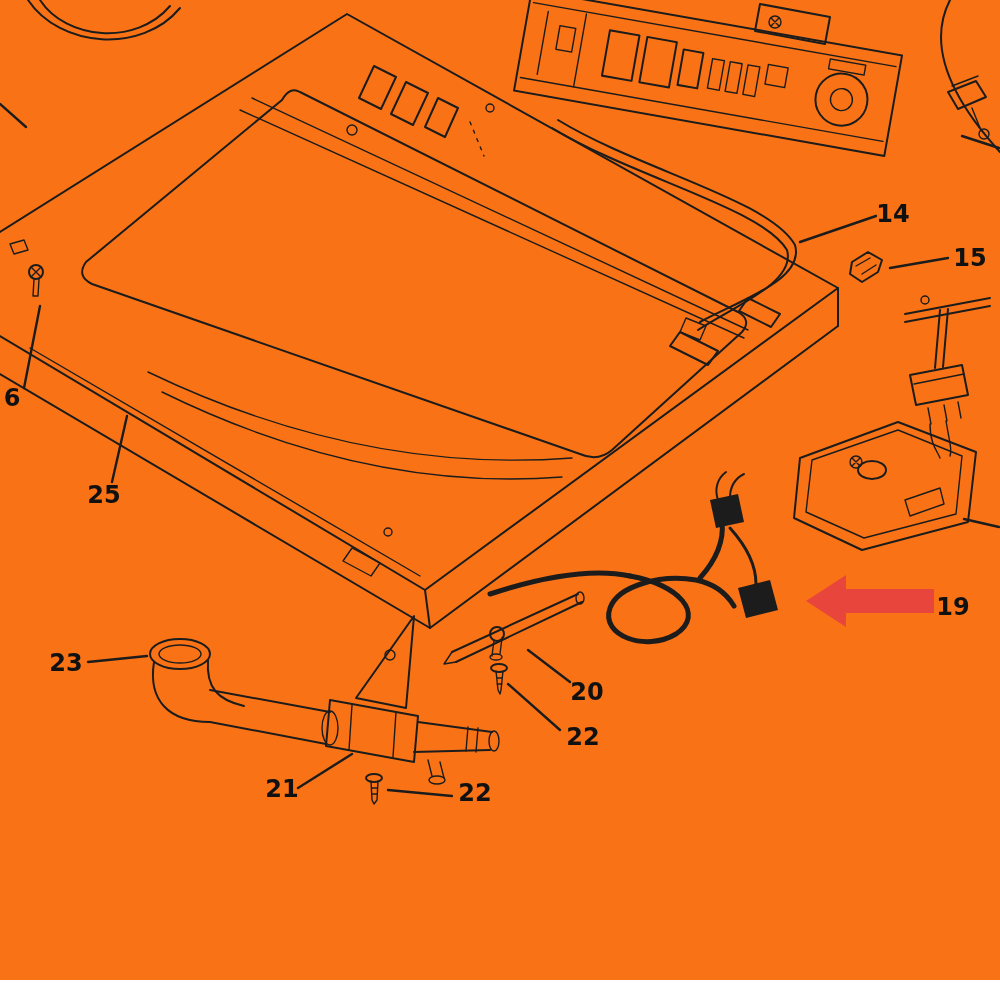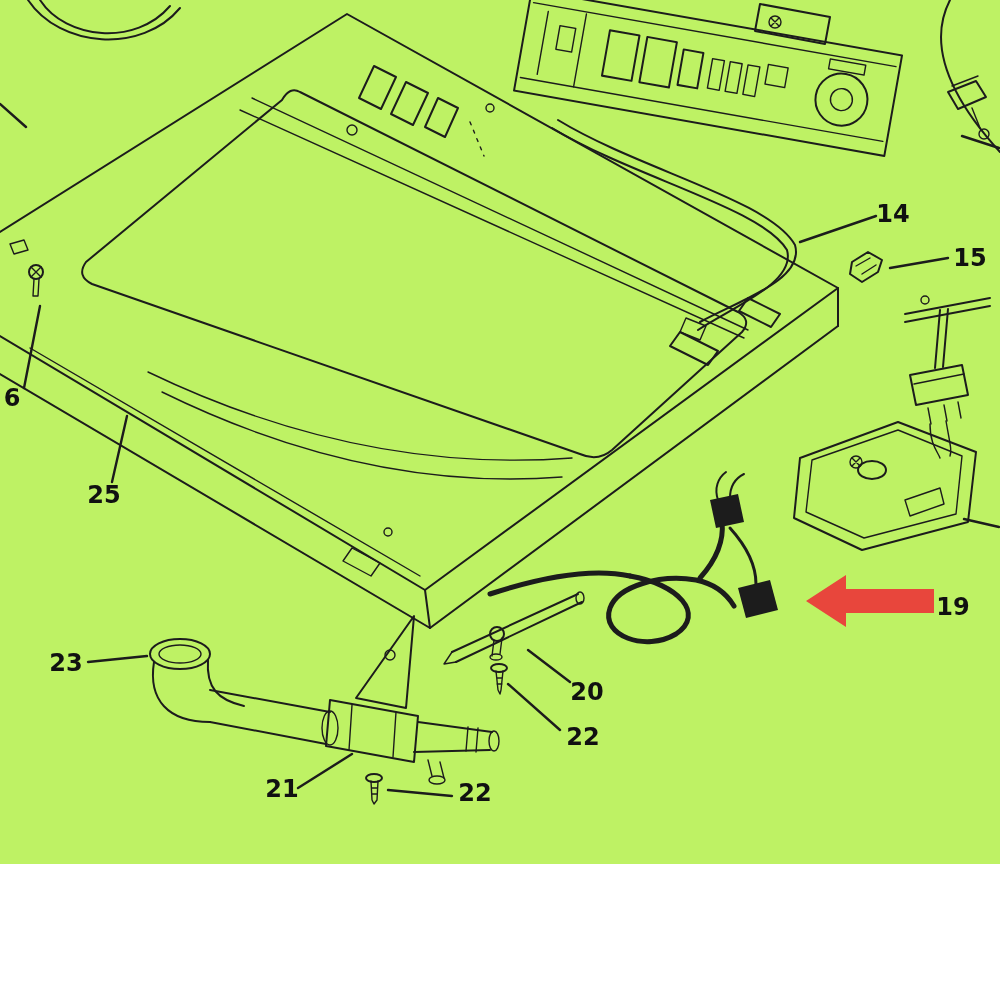--- a/index.html
+++ b/index.html
@@ -1,16 +1,16 @@
 <!DOCTYPE html>
 <html><head>
 <meta charset="utf-8">
 <style>
   html,body{margin:0;padding:0;background:#ffffff;}
-  .stage{position:relative;width:1000px;height:864px;background:#bef264;overflow:hidden;
+  .stage{position:relative;width:1000px;height:980px;background:#f97316;overflow:hidden;
          font-family:"DejaVu Sans",sans-serif;}
   svg{position:absolute;inset:0;}
   path,line,rect,circle,ellipse,polyline{stroke:#1c1c1c;fill:none;stroke-width:2;
       stroke-linejoin:round;stroke-linecap:round;}
   .thin{stroke-width:1.4;}
   .thick{stroke-width:5;}
   .mid{stroke-width:3;}
   .dash{stroke-dasharray:3 6;}
   .solid{fill:#1c1c1c;stroke:none;}
   .leader{stroke-width:2.4;}

